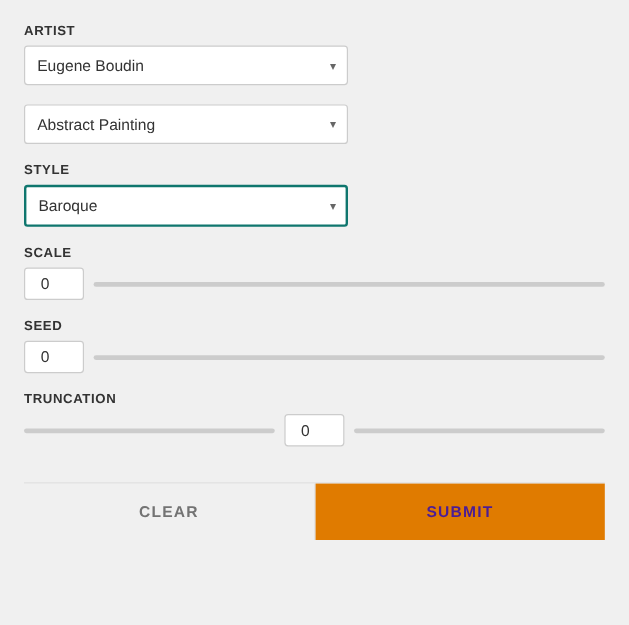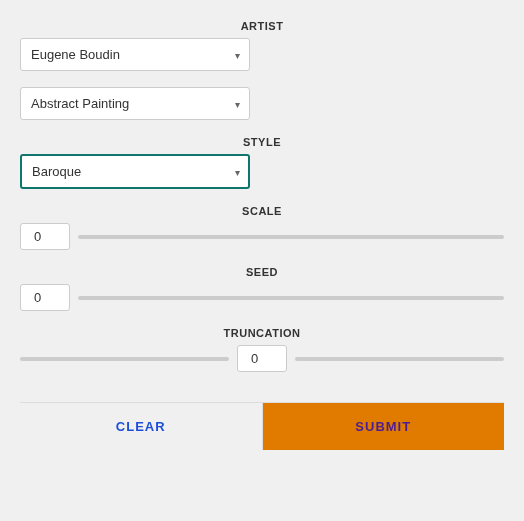--- a/index.html
+++ b/index.html
@@ -29,27 +29,26 @@
       margin-bottom: 16px;
     }
 
     .field-label {
       font-size: 11px;
       font-weight: bold;
       color: #333;
       letter-spacing: 0.5px;
       margin-bottom: 6px;
       display: block;
-      text-align: center;
     }
 
     .select-wrapper {
       position: relative;
       display: inline-block;
-      width: 230px;
+      width: 270px;
       border-radius: 12px;
     }
 
     .select-wrapper select {
       appearance: none;
       -webkit-appearance: none;
       width: 100%;
       padding: 8px 30px 8px 10px;
       background: #fff;
       border: 1px solid #ccc;
@@ -125,21 +124,21 @@
 
     .btn-clear {
       flex: 1;
       padding: 16px;
       background: #f0f0f0;
       border: none;
       border-right: 1px solid #ddd;
       font-size: 13px;
       font-weight: bold;
       letter-spacing: 1px;
-      color: #1d4ed8;
+      color: #737373;
       cursor: pointer;
       text-transform: uppercase;
     }
 
     .btn-submit {
       flex: 1;
       padding: 16px;
       background: #e07b00;
       border: none;
       font-size: 13px;

